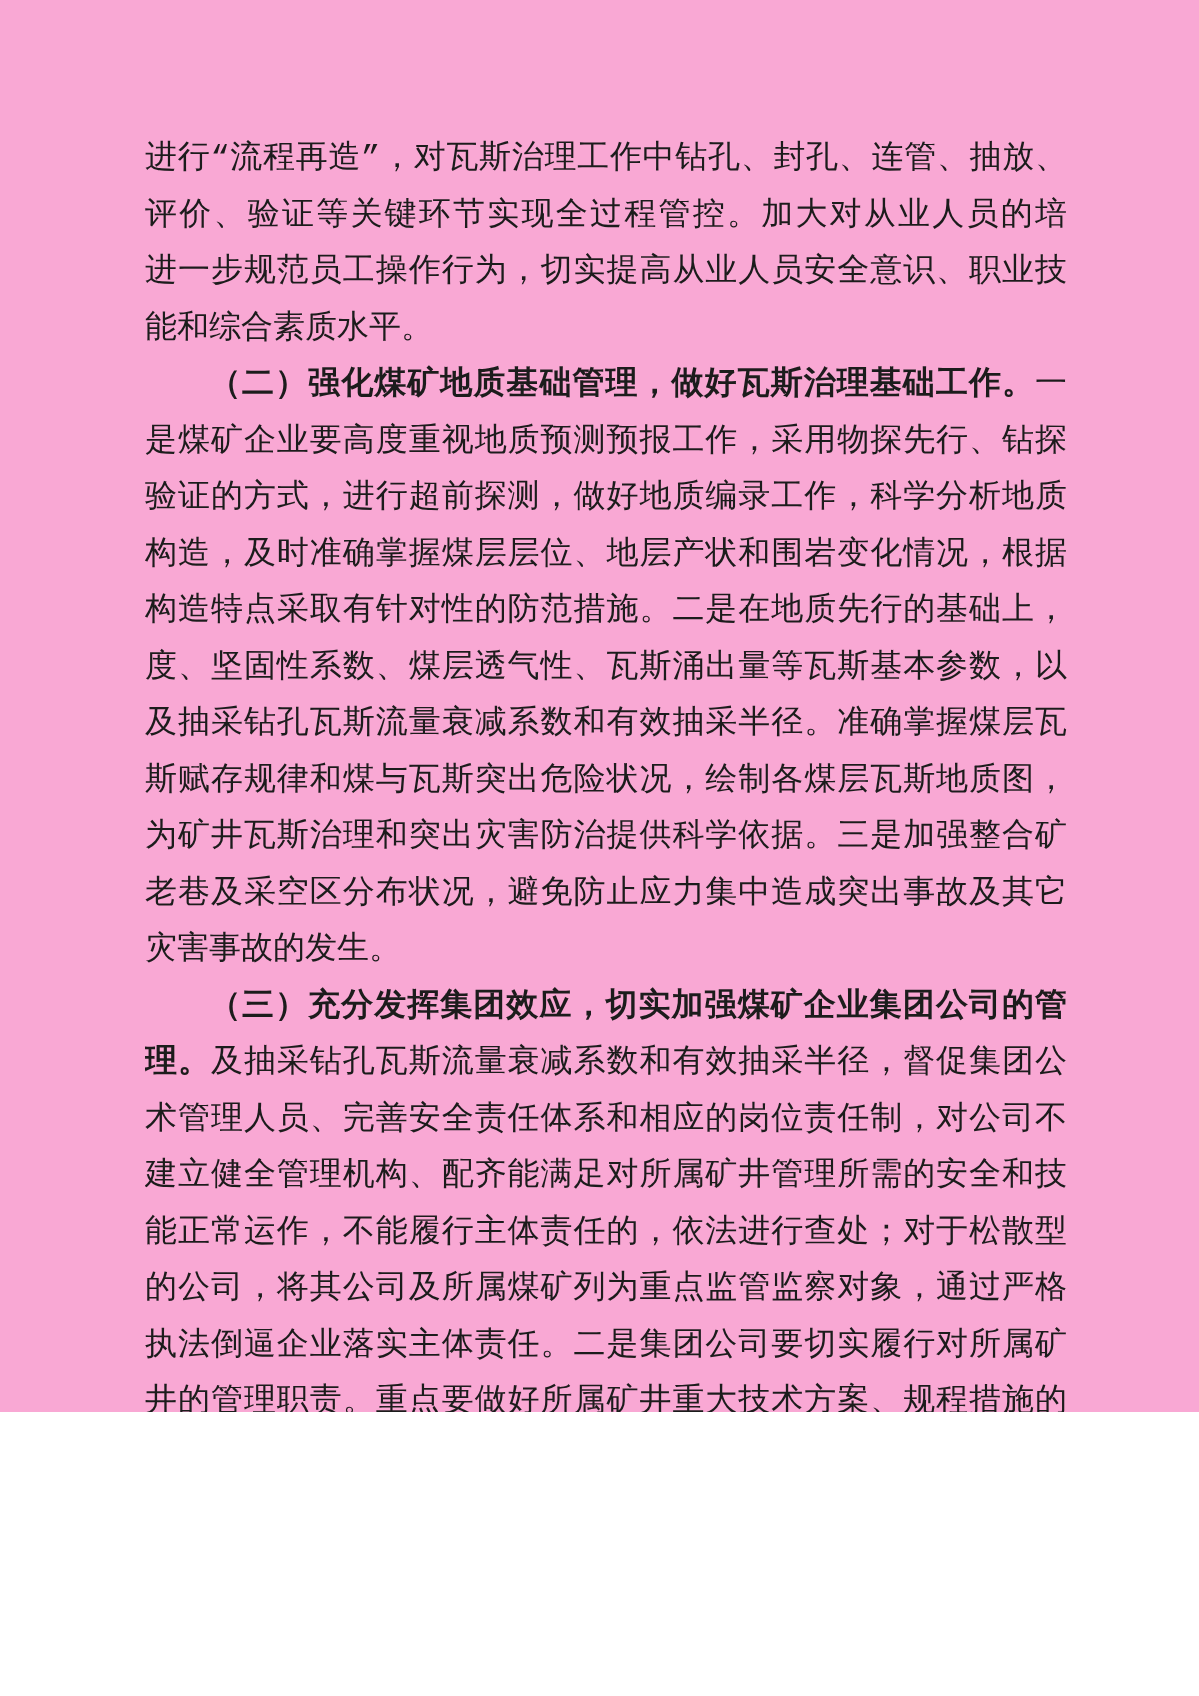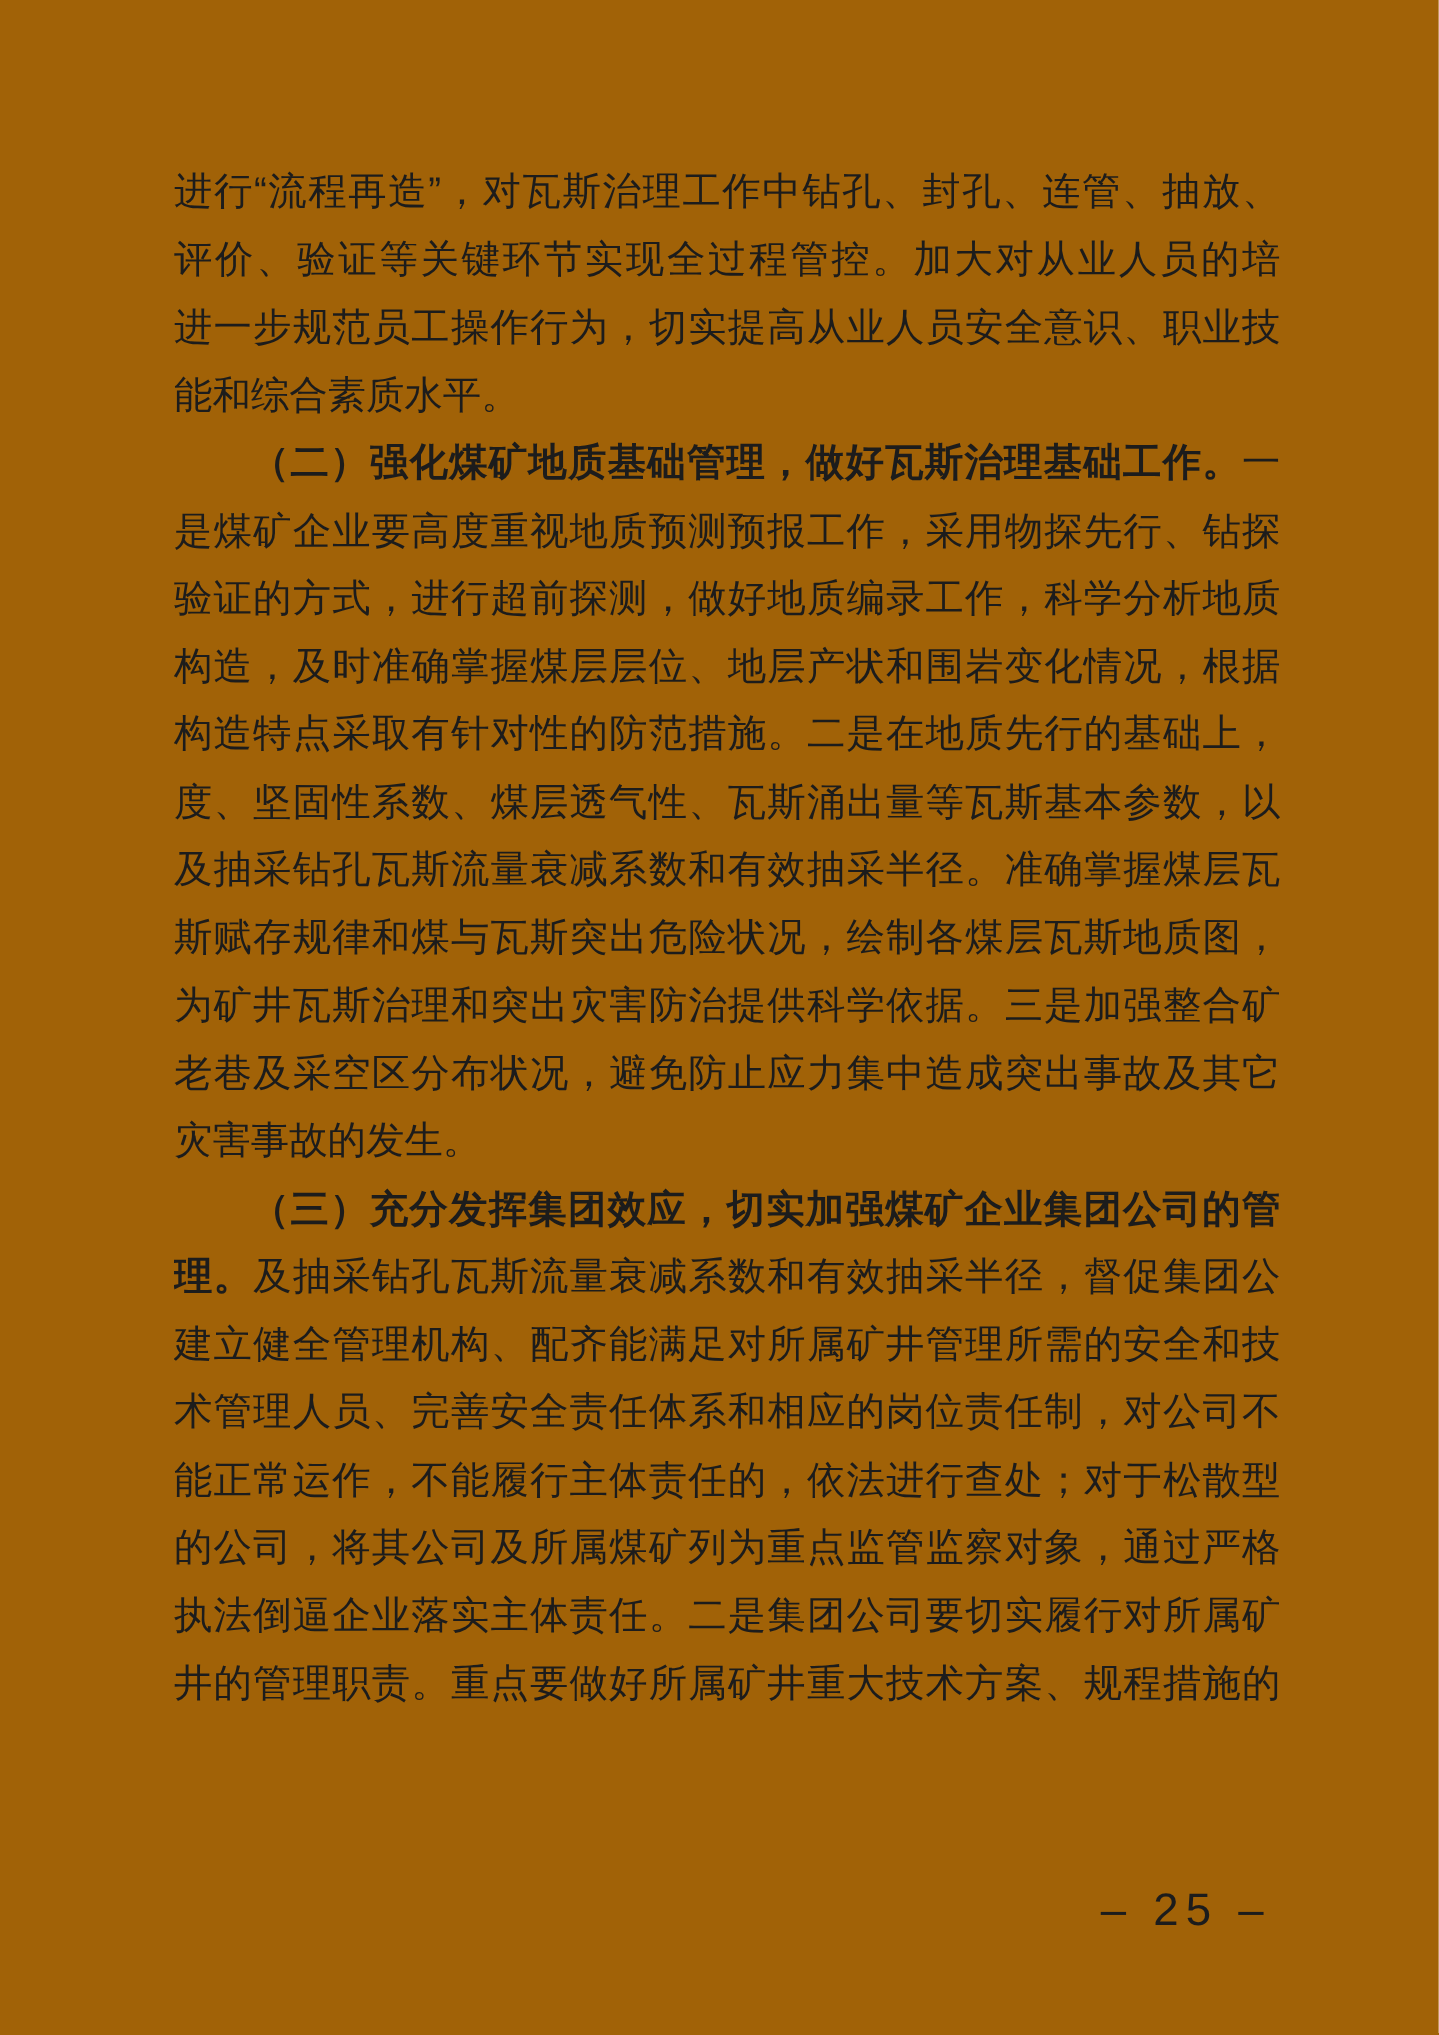--- a/index.html
+++ b/index.html
@@ -3,24 +3,24 @@
 <meta charset="utf-8">
 <style>
   html, body {
     margin: 0;
     padding: 0;
     background: #ffffff;
   }
   .page {
     position: relative;
     width: 1199px;
-    height: 1696px;
-    background: #a16207;
+    height: 1412px;
+    background: #f9a8d4;
     overflow: hidden;
-    font-family: Liberation Sans, sans-serif;
+    font-family: Liberation Mono, monospace;
     color: #1c1c1c;
   }
   .content {
     position: absolute;
     left: 145px;
     top: 131px;
     width: 922px;
   }
   .line {
     height: 56.5px;
@@ -71,21 +71,21 @@
       <div class="line"><span class="seg">构造，及时准确掌握煤层层位、地层产状和围岩变化情况，根据</span></div>
       <div class="line"><span class="seg">构造特点采取有针对性的防范措施。二是在地质先行的基础上，</span></div>
       <div class="line"><span class="seg">度、坚固性系数、煤层透气性、瓦斯涌出量等瓦斯基本参数，以</span></div>
       <div class="line"><span class="seg">及抽采钻孔瓦斯流量衰减系数和有效抽采半径。准确掌握煤层瓦</span></div>
       <div class="line"><span class="seg">斯赋存规律和煤与瓦斯突出危险状况，绘制各煤层瓦斯地质图，</span></div>
       <div class="line"><span class="seg">为矿井瓦斯治理和突出灾害防治提供科学依据。三是加强整合矿</span></div>
       <div class="line"><span class="seg">老巷及采空区分布状况，避免防止应力集中造成突出事故及其它</span></div>
       <div class="line no-just"><span class="seg">灾害事故的发生。</span></div>
       <div class="line indent"><span class="seg seg-bold">（三）充分发挥集团效应，切实加强煤矿企业集团公司的管</span></div>
       <div class="line"><span class="seg seg-bold">理。</span><span class="seg">及抽采钻孔瓦斯流量衰减系数和有效抽采半径，督促集团公司</span></div>
+      <div class="line"><span class="seg">术管理人员、完善安全责任体系和相应的岗位责任制，对公司不</span></div>
       <div class="line"><span class="seg">建立健全管理机构、配齐能满足对所属矿井管理所需的安全和技</span></div>
-      <div class="line"><span class="seg">术管理人员、完善安全责任体系和相应的岗位责任制，对公司不</span></div>
       <div class="line"><span class="seg">能正常运作，不能履行主体责任的，依法进行查处；对于松散型</span></div>
       <div class="line"><span class="seg">的公司，将其公司及所属煤矿列为重点监管监察对象，通过严格</span></div>
       <div class="line"><span class="seg">执法倒逼企业落实主体责任。二是集团公司要切实履行对所属矿</span></div>
       <div class="line"><span class="seg">井的管理职责。重点要做好所属矿井重大技术方案、规程措施的</span></div>
     </div>
   <div class="page-number">– 25 –</div>
 </div>
 
 </body></html>

